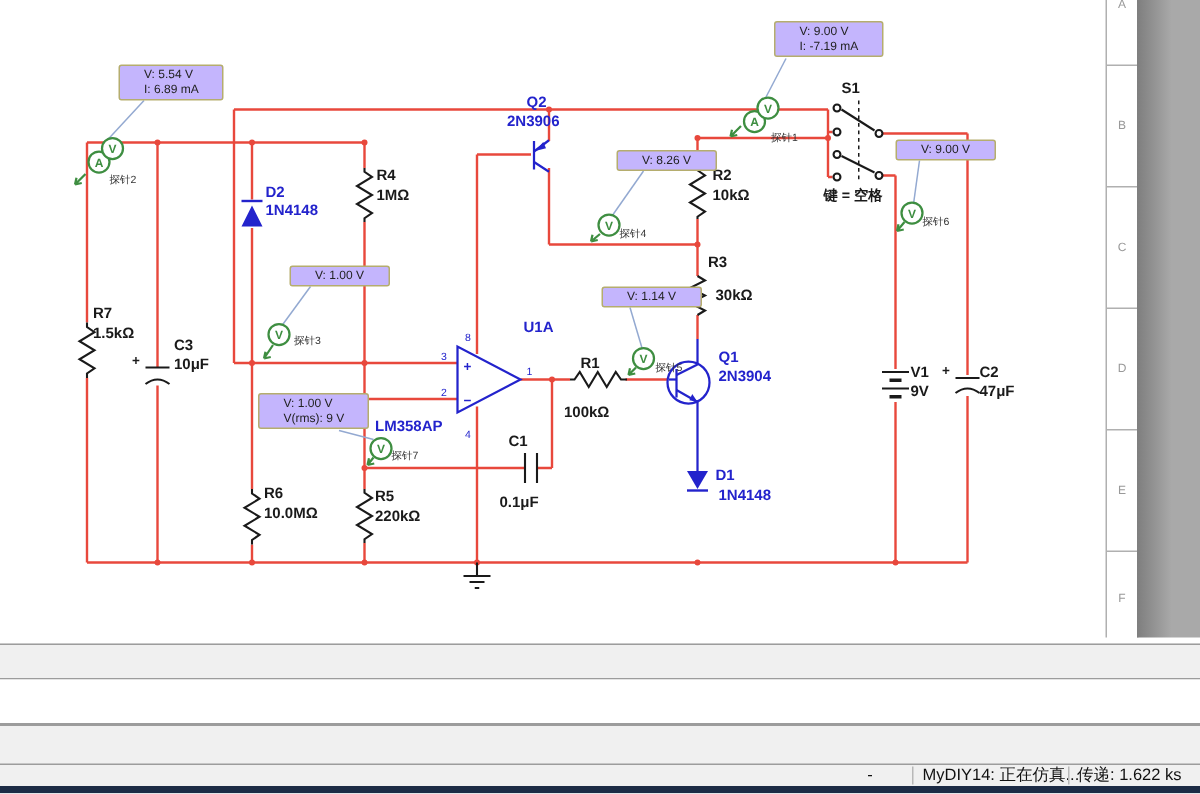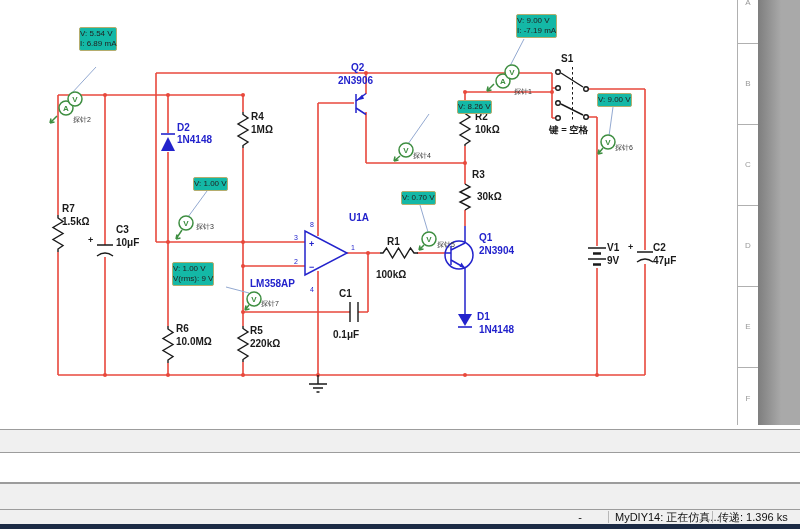--- a/index.html
+++ b/index.html
@@ -10,22 +10,22 @@
   svg text{font-family:"Liberation Sans",sans-serif;}
   .lbl{font-size:10px;font-weight:bold;fill:#1a1a1a;}
   .lblu{font-size:10px;font-weight:bold;fill:#2323cc;}
   .pin{font-size:7px;fill:#2323cc;}
   .opsign{font-size:9px;font-weight:bold;fill:#2323cc;}
   .plus{font-size:9px;font-weight:bold;fill:#1a1a1a;}
   .plbl{font-size:7px;fill:#333;}
   .pg{font-size:8px;font-weight:bold;fill:#3e8e41;text-anchor:middle;}
   .skey{font-size:9.5px;font-weight:bold;fill:#1a1a1a;}
   
-  .pbox{position:absolute;background:#14b8a6;border:1px solid #b5ad6e;border-radius:2px;
-        padding:1px 0;font-size:8px;line-height:10px;color:#222;white-space:nowrap;z-index:3;}
+  .pbox{position:absolute;background:#c4b5fd;border:1px solid #b5ad6e;border-radius:2px;
+        padding:1px 16px;font-size:8px;line-height:10px;color:#222;white-space:nowrap;z-index:3;}
   
   #ruler{position:absolute;left:737px;top:0;width:20px;height:425px;background:#fff;
          border-left:1px solid #b0b0b0;border-right:1px solid #b0b0b0;}
   .rcell{position:relative;border-bottom:1px solid #b0b0b0;}
   .rcell span{position:absolute;left:0;right:0;text-align:center;top:50%;margin-top:-5px;
          font-size:8px;color:#999;}
   .rcell.first span{top:0;margin-top:-2px;}
   #outside{position:absolute;left:758px;top:0;width:42px;height:425px;
            background:linear-gradient(to right,#7e7e7e,#a9a9a9 55%,#a9a9a9);}
   
@@ -258,36 +258,36 @@
         <text class="skey" x="549" y="133">键 = 空格</text>
         <text class="lbl" x="607" y="251">V1</text>
         <text class="lbl" x="607" y="264">9V</text>
         <text class="plus" x="628" y="250">+</text>
         <text class="lbl" x="653" y="251">C2</text>
         <text class="lbl" x="653" y="264">47μF</text>
       </g>
     </svg>
 
     
-    <div class="pbox" style="left:79px;top:27px;">
+    <div class="pbox" style="left:79px;top:43px;">
       <div>V: 5.54 V</div>
       <div>I: 6.89 mA</div>
     </div>
     <div class="pbox" style="left:193px;top:177px;">
       <div>V: 1.00 V</div>
     </div>
     <div class="pbox" style="left:172px;top:262px;">
       <div>V: 1.00 V</div>
       <div>V(rms): 9 V</div>
     </div>
-    <div class="pbox" style="left:411px;top:100px;margin-left:46px;">
+    <div class="pbox" style="left:411px;top:100px;">
       <div>V: 8.26 V</div>
     </div>
     <div class="pbox" style="left:401px;top:191px;">
-      <div>V: 0.70 V</div>
+      <div>V: 1.14 V</div>
     </div>
     <div class="pbox" style="left:516px;top:14px;">
       <div>V: 9.00 V</div>
       <div>I: -7.19 mA</div>
     </div>
     <div class="pbox" style="left:597px;top:93px;">
       <div>V: 9.00 V</div>
     </div>
   </div>
 
@@ -315,16 +315,16 @@
 
   <div class="bar" id="scrollstrip"></div>
   <div class="bar" id="whitepane"></div>
   <div class="bar" id="graypane"></div>
 
   <div class="bar" id="statusbar">
     <div class="cell" style="left:570px;width:20px;text-align:center;">-</div>
     <div class="sep" style="left:608px;"></div>
     <div class="cell" style="left:615px;">MyDIY14: 正在仿真...</div>
     <div class="sep" style="left:712px;"></div>
-    <div class="cell" style="left:718px;">传递: 1.396 ks</div>
+    <div class="cell" style="left:718px;">传递: 1.622 ks</div>
   </div>
   <div class="bar" id="navybar"></div>
 </div>
 
 </body></html>

